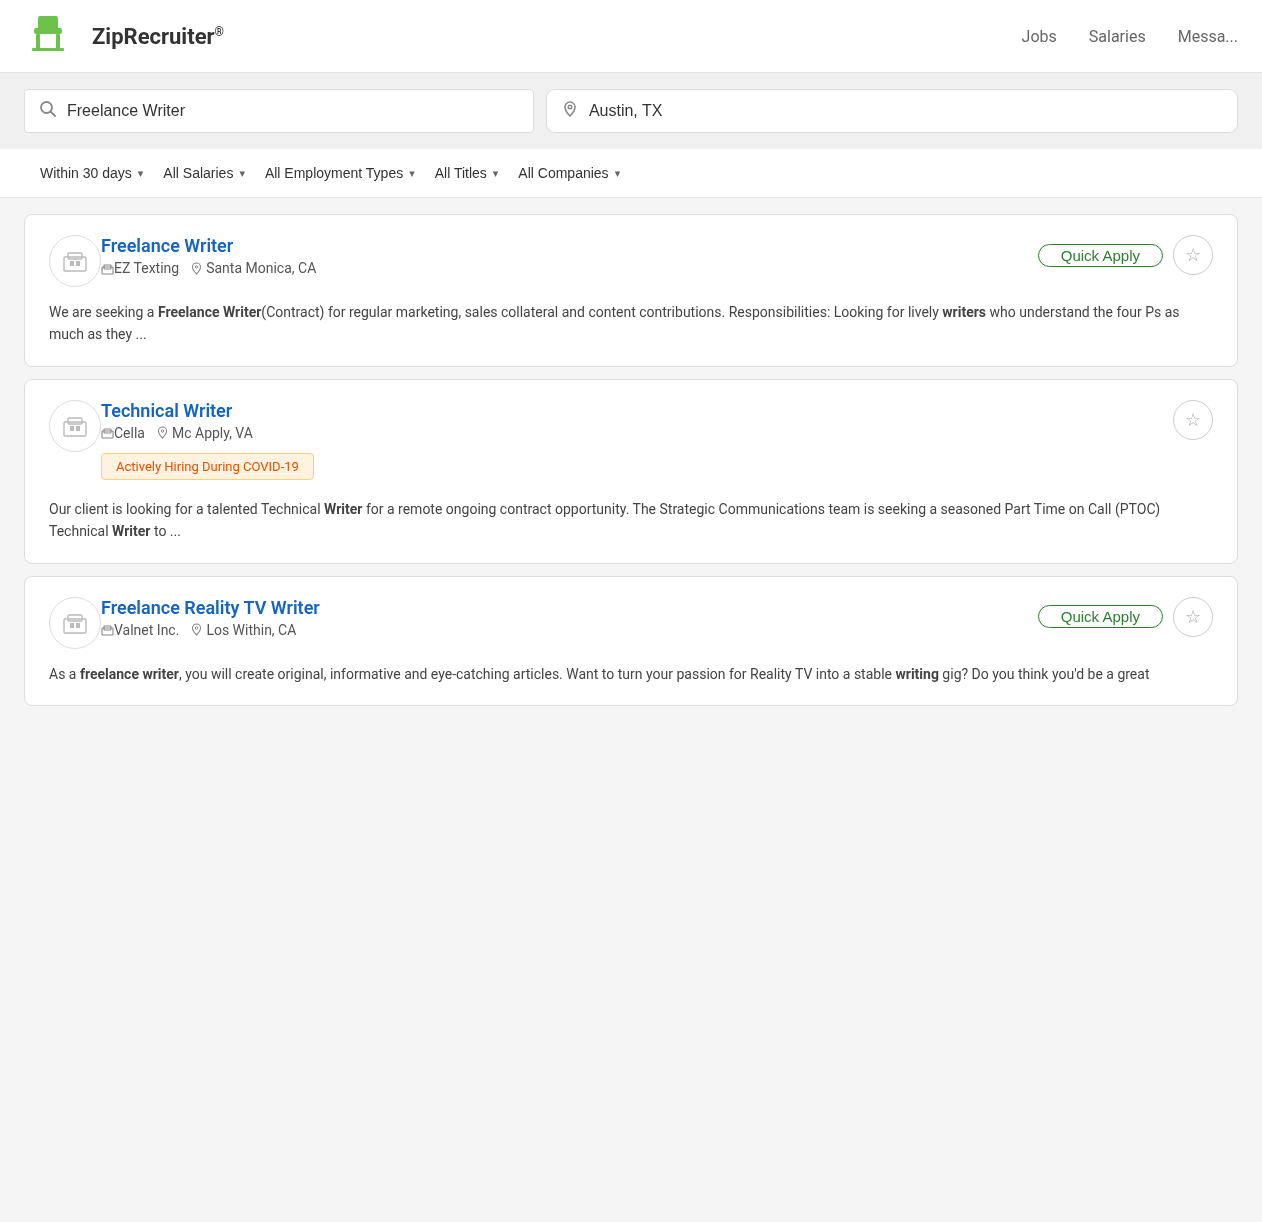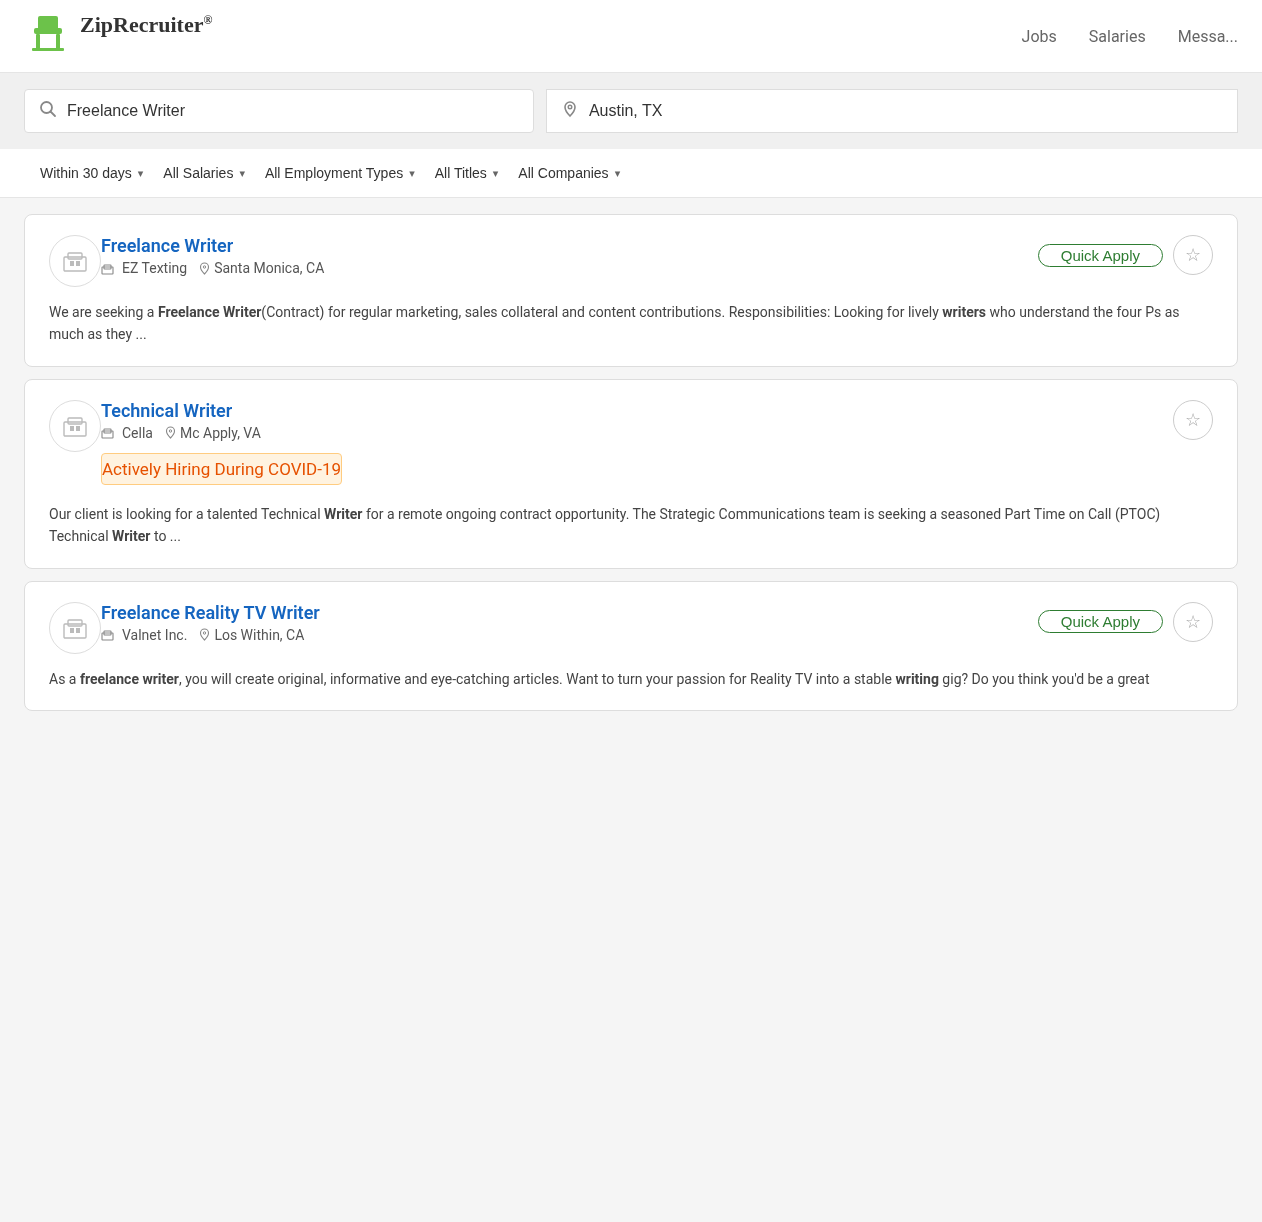--- a/index.html
+++ b/index.html
@@ -9,23 +9,22 @@
     .header {
       background: #fff;
       border-bottom: 1px solid #e5e5e5;
       padding: 12px 24px;
       display: flex;
       align-items: center;
       justify-content: space-between;
     }
     .logo-area {
       display: flex;
-      align-items: flex-start;
-      gap: 8px;
-      font-family: Liberation Serif, serif;
+      align-items: center;
+      gap: 20px;
     }
     .logo-icon {
       width: 48px;
       height: 48px;
     }
     .logo-text {
       font-size: 22px;
       font-weight: 700;
       color: #333;
     }
@@ -63,21 +62,21 @@
       border: none;
       outline: none;
       font-size: 16px;
       color: #333;
       width: 100%;
       background: transparent;
     }
     .location-input-wrap {
       background: #fff;
       border: 1px solid #ddd;
-      border-radius: 0;
+      border-radius: 9px;
       display: flex;
       align-items: center;
       padding: 10px 14px;
       gap: 10px;
       flex: 1;
     }
     .location-input-wrap input {
       border: none;
       outline: none;
       font-size: 16px;
@@ -153,21 +152,21 @@
       display: flex;
       align-items: center;
       gap: 12px;
       margin-top: 4px;
       font-size: 14px;
       color: #555;
     }
     .company-name {
       display: flex;
       align-items: center;
-      gap: 8px;
+      gap: 0;
     }
     .location-meta {
       display: flex;
       align-items: center;
       gap: 4px;
     }
     .job-actions {
       display: flex;
       align-items: center;
       gap: 10px;
@@ -206,22 +205,22 @@
     }
     .job-description strong { font-weight: 700; }
 
     
     .covid-badge {
       display: inline-block;
       background: #fff3e0;
       color: #e65100;
       border: 1px solid #ffcc80;
       border-radius: 4px;
-      padding: 5px 0;
-      font-size: 17px;
+      padding: 5px 14px;
+      font-size: 13px;
       margin-top: 12px;
       margin-bottom: 4px;
     }
 
     
     .card-top-row {
       display: flex;
       align-items: flex-start;
       width: 100%;
     }

